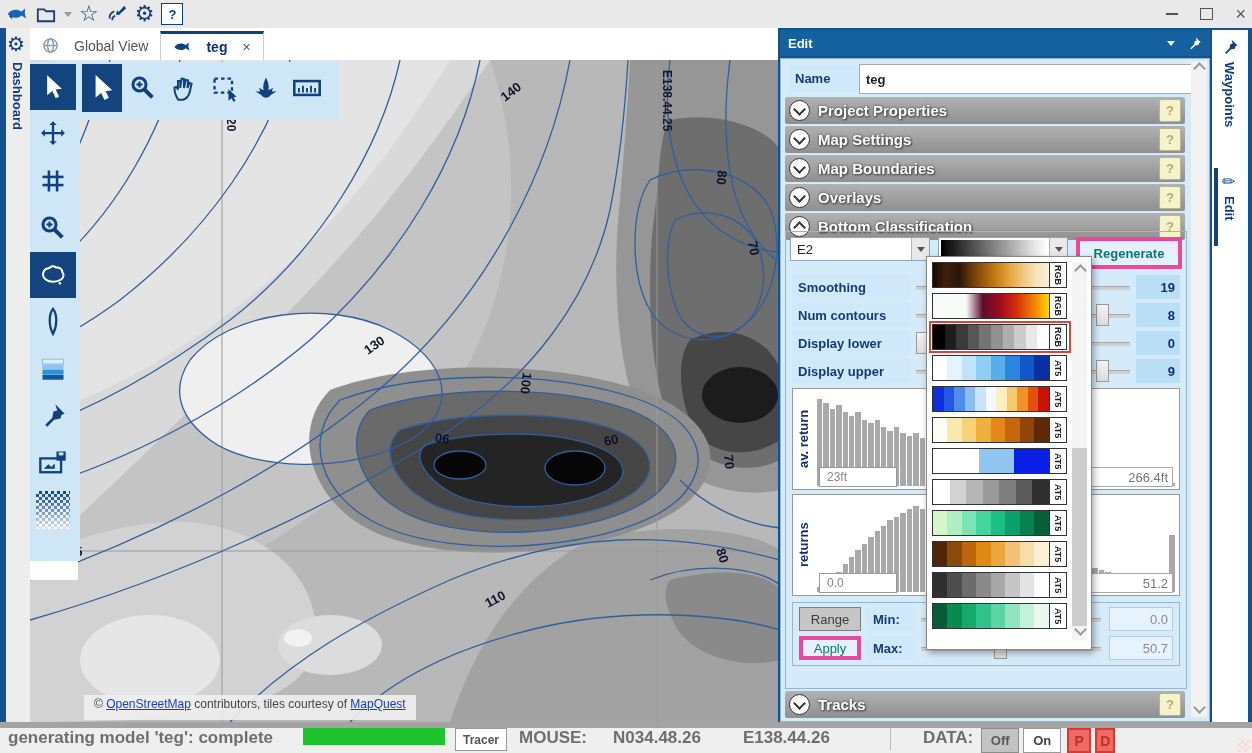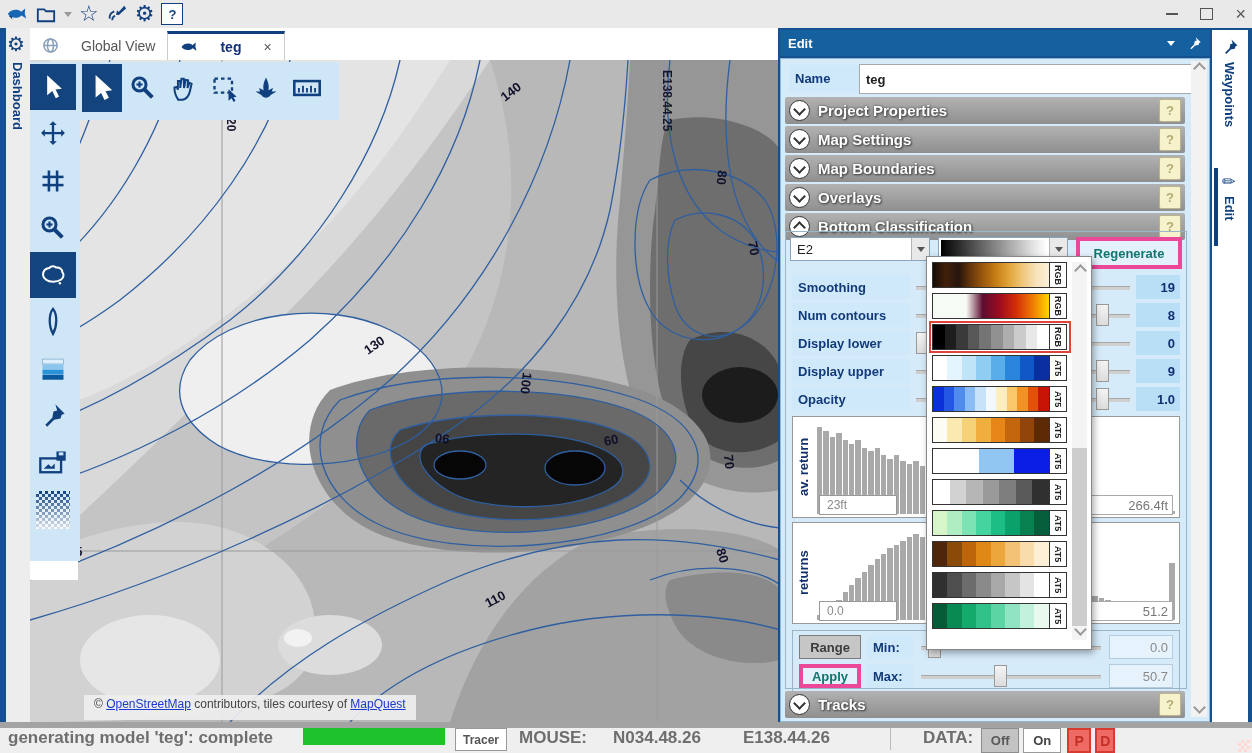--- a/index.html
+++ b/index.html
@@ -16,21 +16,21 @@
             display:flex;align-items:center;justify-content:center;font-weight:bold}
   
   .frame-left{left:0;top:28px;width:6px;height:694px;background:#15518e}
   .frame-right{left:1248px;top:28px;width:4px;height:694px;background:#15518e}
   .frame-bottom{left:0;top:750px;width:1252px;height:3px;background:#15518e}
   
   .dashboard{left:6px;top:28px;width:24px;height:694px;background:#ededed;border-right:1px solid #c9c9c9}
   .dash-label{writing-mode:vertical-rl;color:#10407e;font-weight:bold;font-size:13px;margin:6px 0 0 4px}
   
   .tabstrip{left:30px;top:28px;width:750px;height:32px;background:#fff;display:flex;align-items:flex-end}
-  .tab{height:29px;display:flex;align-items:center;gap:22px;padding:0 12px;color:#555;font-size:14px}
+  .tab{height:29px;display:flex;align-items:center;gap:15px;padding:0 12px;color:#555;font-size:14px}
   .tab.active{border-top:3px solid #10407e;border-left:1px solid #ccc;border-right:1px solid #ccc;
               height:26px;color:#10307a;font-weight:bold}
   
   .map-area{left:30px;top:60px;width:750px;height:662px;background:#c4c4c4;overflow:hidden}
   .map-toolbar-top{left:80px;top:62px;width:255px;height:54px;background:#cfe6f7;display:flex;gap:1px;padding:2px}
   .map-toolbar-left{left:30px;top:62px;width:50px;height:495px;background:#cfe6f7;display:flex;flex-direction:column;gap:1px;padding:2px 0}
   .tool-btn{width:46px;height:46px;display:flex;align-items:center;justify-content:center;color:#10407e}
   .map-toolbar-top .tool-btn{width:40px;height:48px}
   .tool-btn.active{background:#14447e;color:#fff}
   .attribution{left:84px;top:695px;height:21px;padding:2px 10px;background:rgba(238,238,238,.92);
@@ -78,21 +78,21 @@
               writing-mode:vertical-rl;transform:rotate(180deg);color:#12306e;font-weight:bold;font-size:13px}
   .bars{position:absolute;left:24px;right:4px;top:5px;bottom:3px;display:flex;align-items:flex-end;gap:1px}
   .bars .bar{flex:1;background:#a9a9a9}
   .hist-min{position:absolute;left:26px;bottom:2px;width:62px;height:18px;background:#fff;border:1px solid #999;
             color:#8a8a8a;font-size:12px;display:flex;align-items:center;padding:0 7px}
   .hist-max{position:absolute;right:6px;bottom:2px;width:100px;height:18px;background:#fff;border:1px solid #aaa;
             color:#777;font-size:13px;display:flex;align-items:center;justify-content:flex-end;padding:0 4px}
   
   .rangebox{position:relative;border:1px solid #9ab4c8;margin:6px 6px;height:62px}
   .rrow{display:flex;align-items:center;height:26px;margin:3px 6px}
-  .rbtn{width:62px;height:24px;font-weight:bold;font-size:13px;display:flex;align-items:center;justify-content:center;box-sizing:border-box}
+  .rbtn{width:62px;height:24px;font-weight:normal;font-size:13px;display:flex;align-items:center;justify-content:center;box-sizing:border-box}
   .range-btn{background:#c6c6c6;border:1px solid #7c7c7c;color:#3c3c3c}
   .rrow .label-chip{width:46px;height:24px;box-sizing:border-box;margin-left:6px}
   .rrow .track-wrap{flex:1;position:relative;height:24px;margin:0 8px}
   .rval{width:54px;height:22px;background:#e7f3fc;border:1px solid #b3cce0;color:#8a8a8a;
         display:flex;align-items:center;justify-content:flex-end;padding:0 4px;font-size:13px}
   
   .popup{left:926px;top:256px;width:166px;height:394px;background:#fff;border:1px solid #888;
          box-shadow:2px 3px 7px rgba(0,0,0,.35);z-index:50;padding:5px 0 0 5px;box-sizing:border-box}
   .pal-row{display:flex;height:26px;margin-bottom:5px;width:136px;position:relative}
   .pal-swatch{width:118px;height:26px;border:1px solid #333;box-sizing:border-box}
@@ -477,28 +477,20 @@
           </div>
           <div class="value-chip">0</div>
         </div>
         <div class="srow">
           <div class="label-chip">Display upper</div>
           <div class="track-wrap">
             <div class="track"></div>
             <div class="handle" style="left: calc(87% - 6px);"></div>
           </div>
           <div class="value-chip">9</div>
-        </div>
-        <div class="srow">
-          <div class="label-chip">Opacity</div>
-          <div class="track-wrap">
-            <div class="track"></div>
-            <div class="handle" style="left: calc(87% - 6px);"></div>
-          </div>
-          <div class="value-chip">1.0</div>
         </div>
       </div>
 
     <div class="histbox">
       <span class="hist-label">av. return</span>
       <div class="bars" id="hist0-bars">
           <div class="bar" style="height: 95%;"></div>
           <div class="bar" style="height: 90%;"></div>
           <div class="bar" style="height: 84%;"></div>
           <div class="bar" style="height: 88%;"></div>

